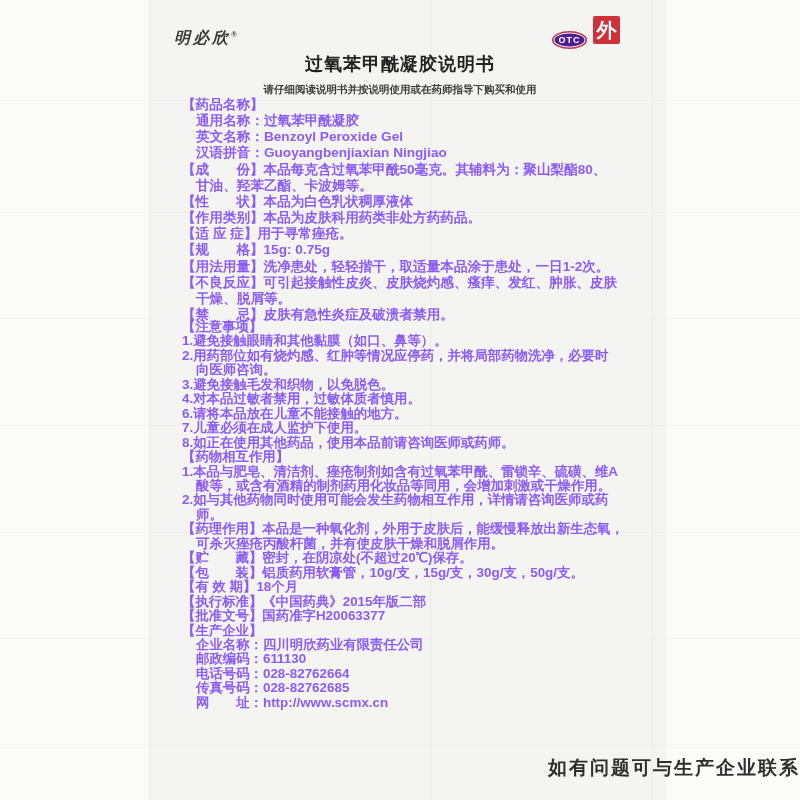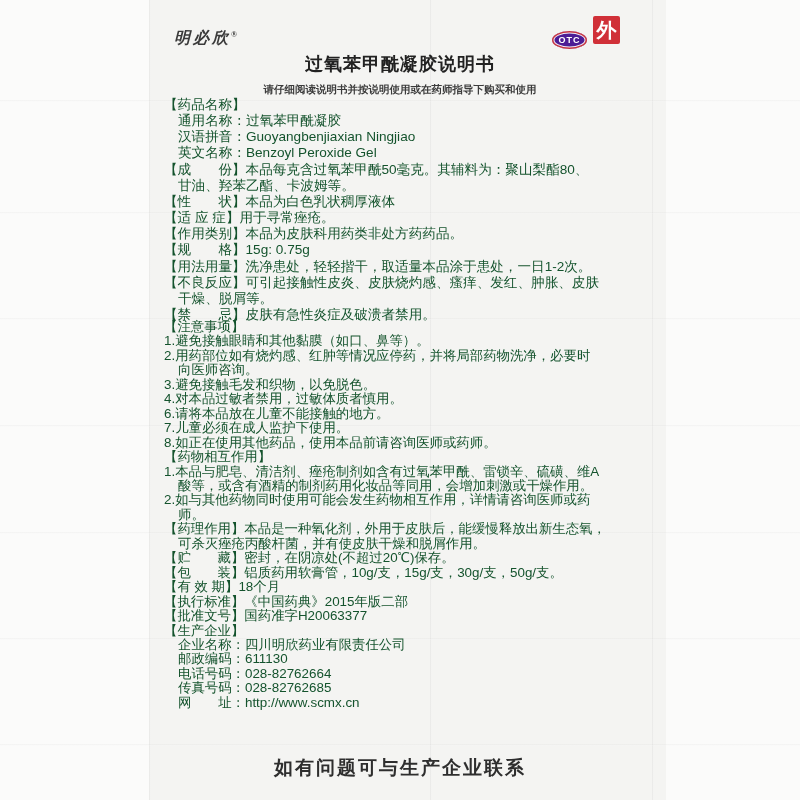--- a/index.html
+++ b/index.html
@@ -58,29 +58,29 @@
     position: absolute; left: 0; top: 52px; width: 800px;
     text-align: center; font-size: 18px; font-weight: 700;
     color: #222; letter-spacing: 1px;
   }
   .subtitle {
     position: absolute; left: 0; top: 83px; width: 800px;
     text-align: center; font-size: 10.5px; font-weight: 700;
     color: #3b3b3b; letter-spacing: 0px;
   }
 
-  .block { position: absolute; left: 164px; width: 478px; font-weight: 400; color: #14532d; }
+  .block { position: absolute; left: 182px; width: 478px; font-weight: 700; color: #8b5cf6; }
   .block1 { top: 97px;  font-size: 13.6px; line-height: 16.15px; }
   .block2 { top: 320px; font-size: 13.4px; line-height: 14.45px; }
   .line { white-space: nowrap; }
   .line.ind { padding-left: 14px; }
 
   .footer-note {
     position: absolute; left: 0; top: 755px; width: 800px;
-    text-align: center; font-size: 19px; font-weight: 700;
+    text-align: right; font-size: 19px; font-weight: 700;
     color: #2e2e2e; letter-spacing: 2px;
   }
 </style>
 </head>
 <body>
 
 <div class="paper">
 
   <div class="edge-strip left"></div>
   <div class="edge-strip right"></div>
@@ -102,27 +102,27 @@
     <div class="otc-badge">OTC</div>
     <div class="wai-badge">外</div>
   </div>
 
   <div class="title">过氧苯甲酰凝胶说明书</div>
   <div class="subtitle">请仔细阅读说明书并按说明使用或在药师指导下购买和使用</div>
 
   <div class="block block1">
       <div class="line">【药品名称】</div>
       <div class="line ind">通用名称：过氧苯甲酰凝胶</div>
+      <div class="line ind">英文名称：Benzoyl Peroxide Gel</div>
       <div class="line ind">汉语拼音：Guoyangbenjiaxian Ningjiao</div>
-      <div class="line ind">英文名称：Benzoyl Peroxide Gel</div>
       <div class="line">【成　　份】本品每克含过氧苯甲酰50毫克。其辅料为：聚山梨酯80、</div>
       <div class="line ind">甘油、羟苯乙酯、卡波姆等。</div>
       <div class="line">【性　　状】本品为白色乳状稠厚液体</div>
+      <div class="line">【作用类别】本品为皮肤科用药类非处方药药品。</div>
       <div class="line">【适 应 症】用于寻常痤疮。</div>
-      <div class="line">【作用类别】本品为皮肤科用药类非处方药药品。</div>
       <div class="line">【规　　格】15g: 0.75g</div>
       <div class="line">【用法用量】洗净患处，轻轻揩干，取适量本品涂于患处，一日1-2次。</div>
       <div class="line">【不良反应】可引起接触性皮炎、皮肤烧灼感、瘙痒、发红、肿胀、皮肤</div>
       <div class="line ind">干燥、脱屑等。</div>
       <div class="line">【禁　　忌】皮肤有急性炎症及破溃者禁用。</div>
     </div>
   <div class="block block2">
       <div class="line">【注意事项】</div>
       <div class="line">1.避免接触眼睛和其他黏膜（如口、鼻等）。</div>
       <div class="line">2.用药部位如有烧灼感、红肿等情况应停药，并将局部药物洗净，必要时</div>

